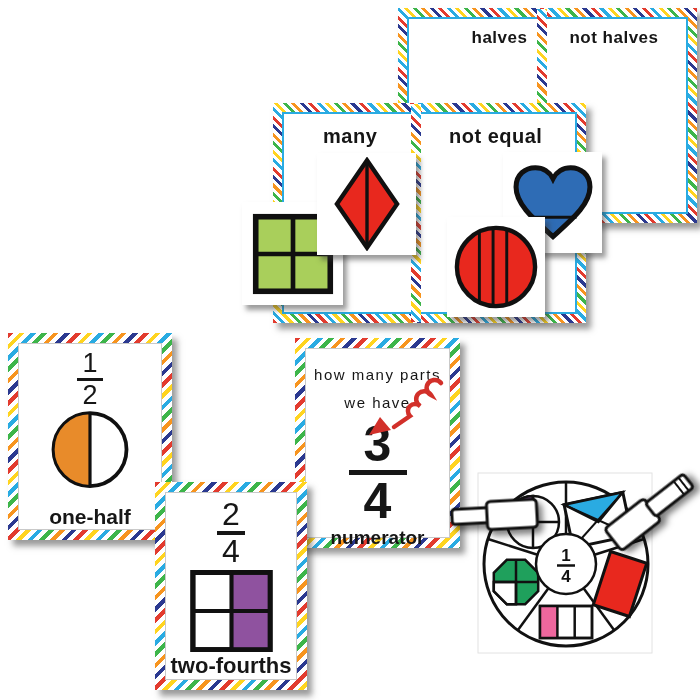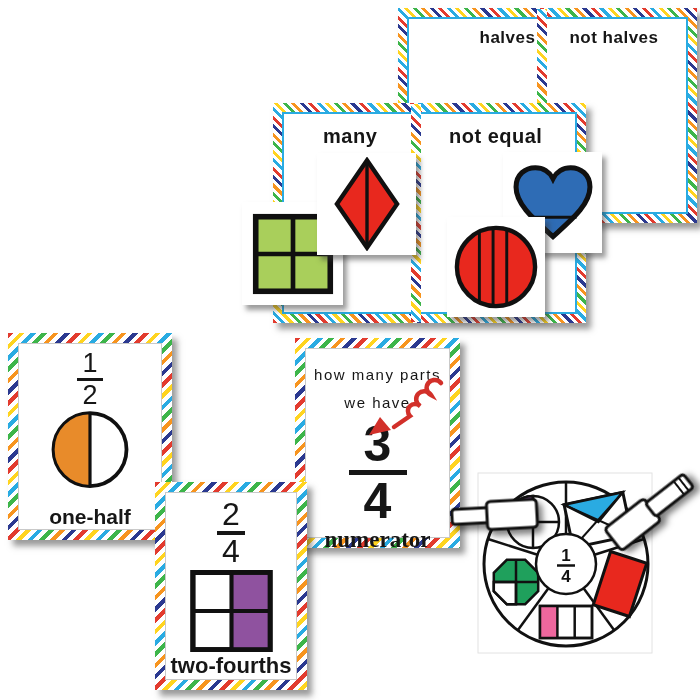--- a/index.html
+++ b/index.html
@@ -24,21 +24,21 @@
 
   .mat{position:absolute;box-sizing:border-box;padding:9px;
        box-shadow:5px 6px 6px rgba(55,55,55,.5);}
   .mat-inner{position:relative;width:100%;height:100%;background:#fff;
              border:2px solid #2aabe2;box-sizing:border-box;}
   .mat-divider{position:absolute;top:-10px;bottom:-10px;width:10px;}
   .col-header{position:absolute;font-weight:800;text-align:center;letter-spacing:.5px;}
 
   #halves-mat{left:398px;top:8px;width:299px;height:215px;z-index:1;}
   #halves-mat .col-header{top:9px;font-size:17px;}
-  #halves-mat .left{left:16px;width:48%;padding-left:16px;}
+  #halves-mat .left{left:8px;width:48%;padding-left:16px;}
   #halves-mat .right{left:48%;width:52%;}
   #halves-mat .mat-divider{left:calc(48% - 5px);}
 
   #equal-mat{left:273px;top:103px;width:313px;height:220px;z-index:2;}
   #equal-mat .col-header{top:11px;font-size:20px;}
   #equal-mat .left{left:0;width:45.5%;}
   #equal-mat .right{left:45.5%;width:54.5%;}
   #equal-mat .mat-divider{left:calc(45.5% - 5px);}
 
   .shape-card{position:absolute;background:#fff;display:flex;align-items:center;
@@ -66,21 +66,21 @@
   #two-fourths-card .fraction{font-size:32px;margin-top:8px;}
   #two-fourths-card .bar{width:28px;height:3.5px;margin:3px 0;}
   #two-fourths-card svg{margin-top:5px;}
   #two-fourths-card .fcard-label{font-size:22px;margin-top:1px;}
 
   #numerator-card{left:295px;top:338px;width:165px;height:210px;z-index:6;}
   #numerator-card .hint{font-size:15px;letter-spacing:1.5px;text-align:center;
                         line-height:1.85;margin-top:12px;font-weight:500;}
   #numerator-card .fraction{font-size:50px;font-weight:600;margin-top:6px;}
   #numerator-card .bar{width:58px;height:5px;margin:5px 0;}
-  #numerator-card .fcard-label{font-size:23px;margin-top:4px;font-family:Liberation Serif, serif;}
+  #numerator-card .fcard-label{font-size:19px;margin-top:4px;}
   #numerator-card .arrow-wrap{position:absolute;right:2px;top:28px;width:80px;height:62px;}
 
   #spinner{position:absolute;left:440px;top:460px;width:260px;height:200px;z-index:8;}
   #spinner text{font-family:"Liberation Sans","DejaVu Sans",sans-serif;}
   .pin{filter:drop-shadow(4px 5px 3px rgba(0,0,0,.5));}
 </style>
 </head>
 <body>
 
 <div id="stage">

